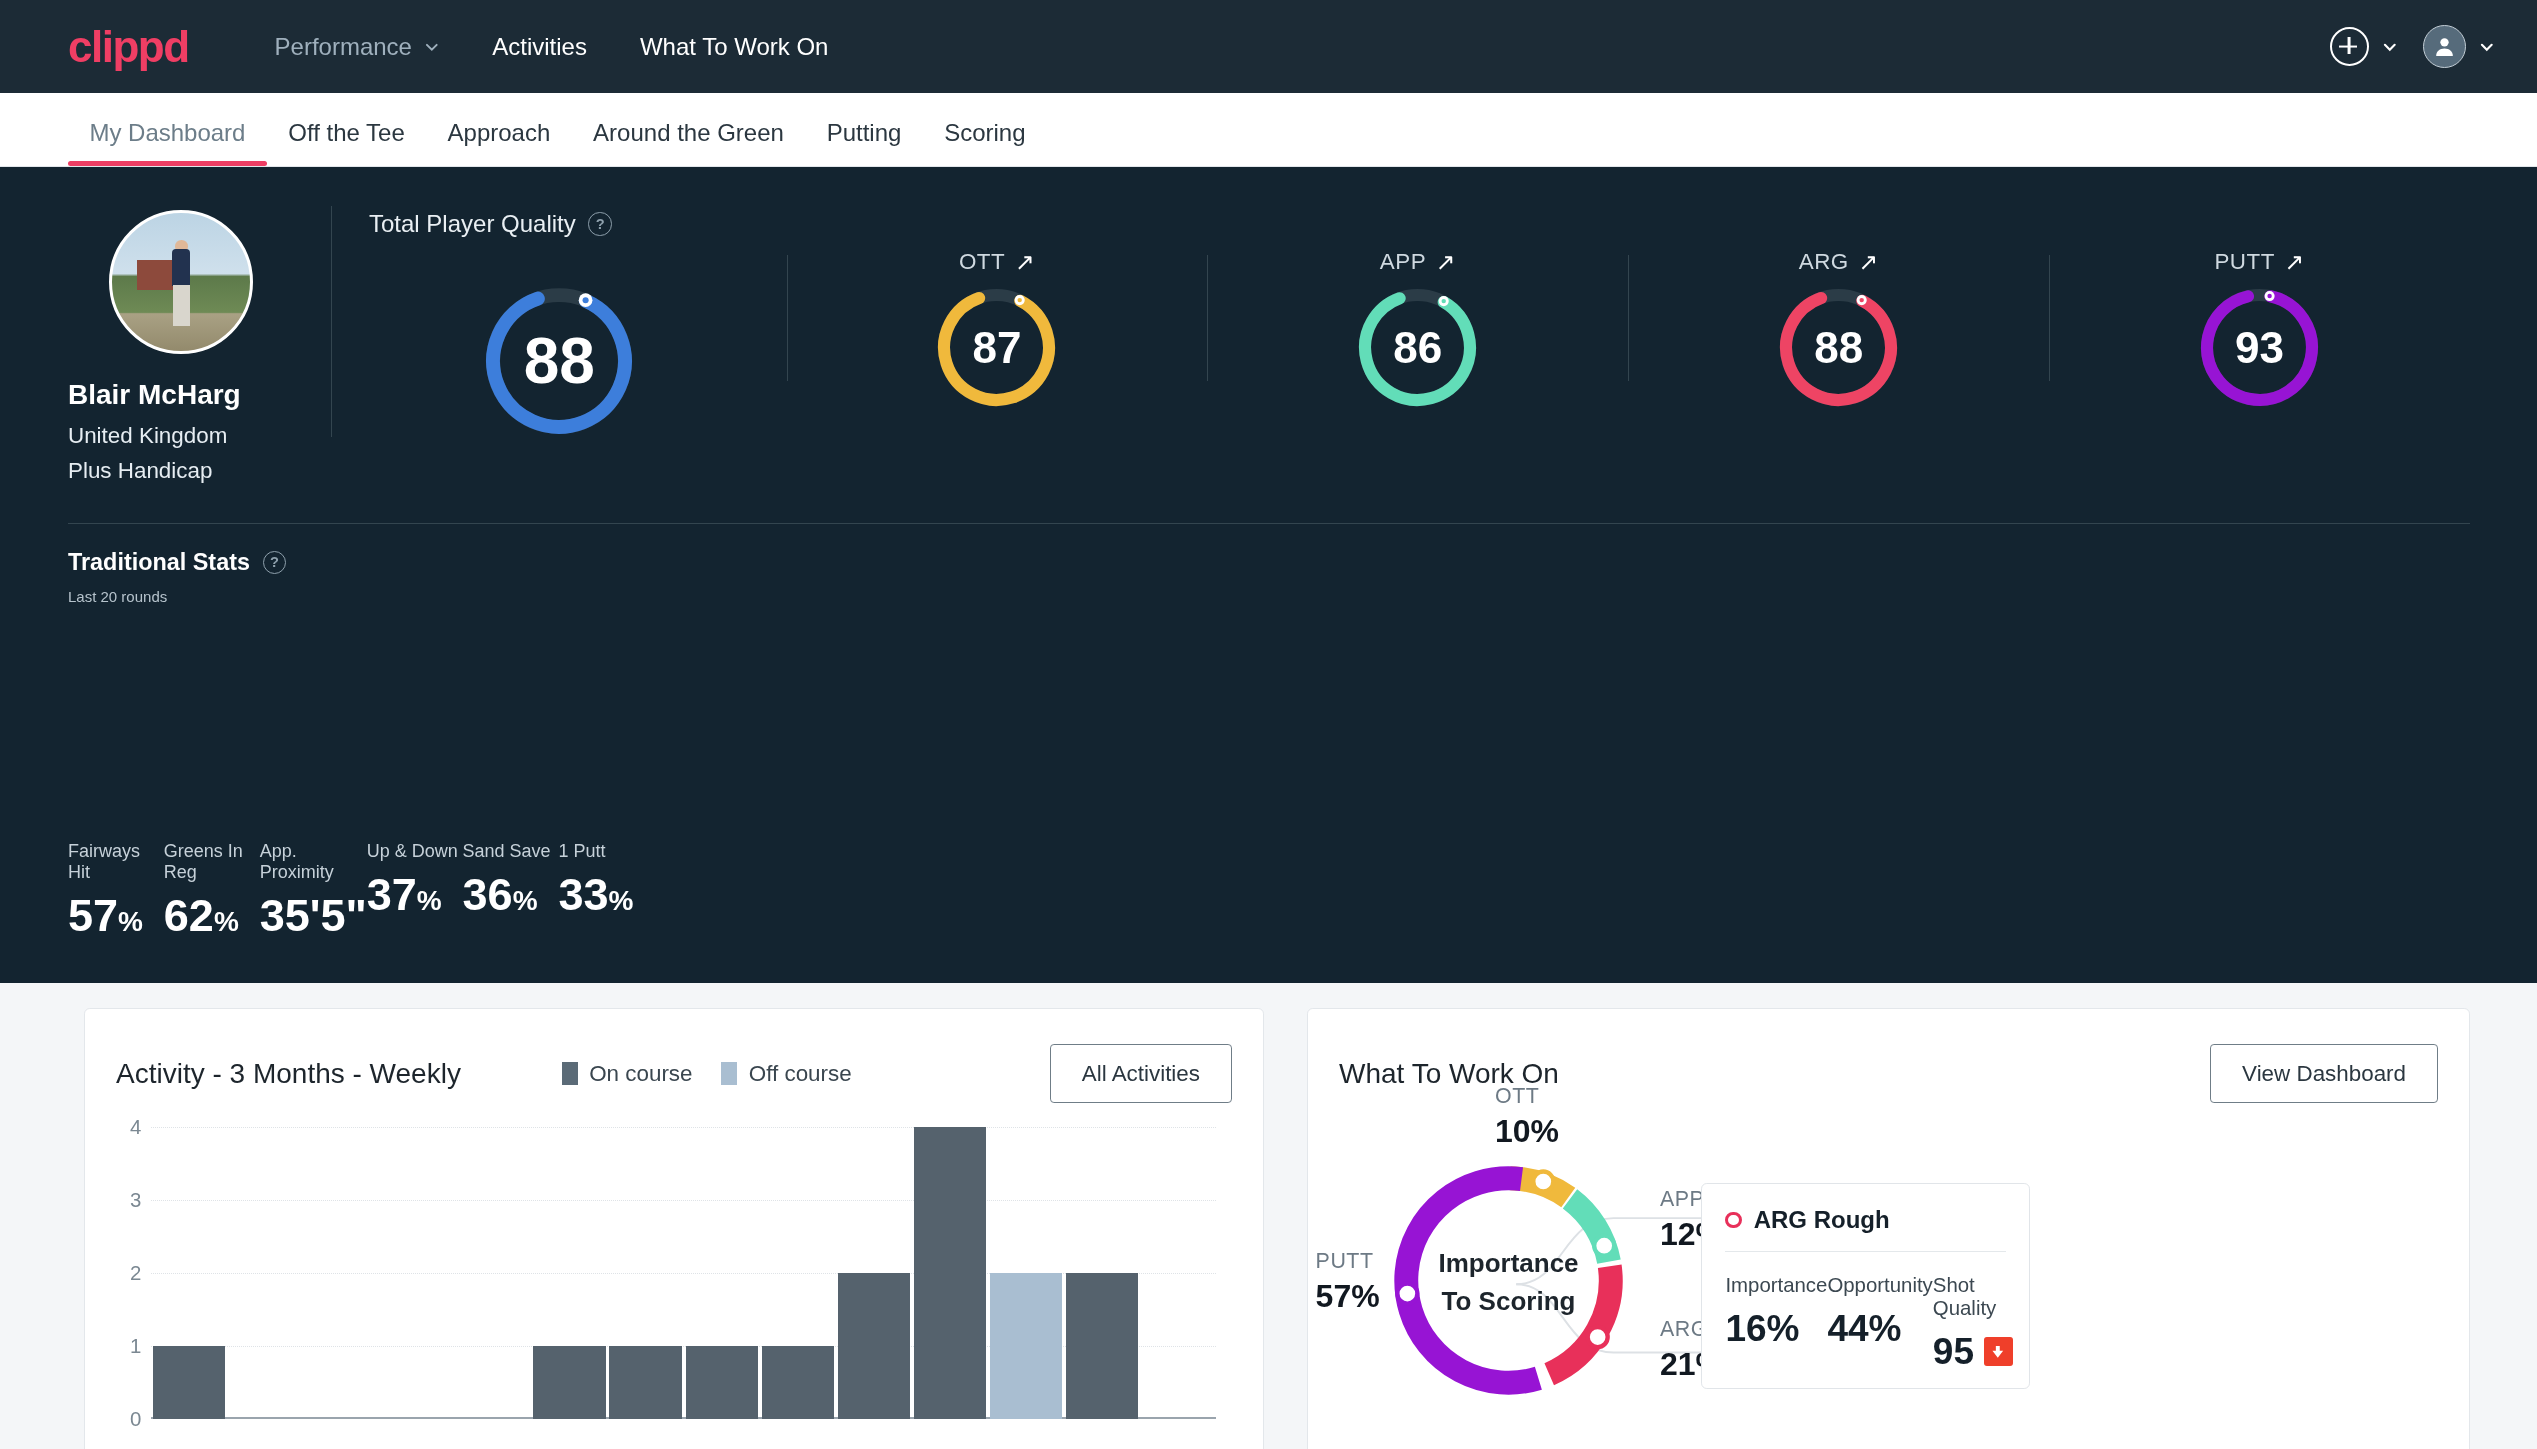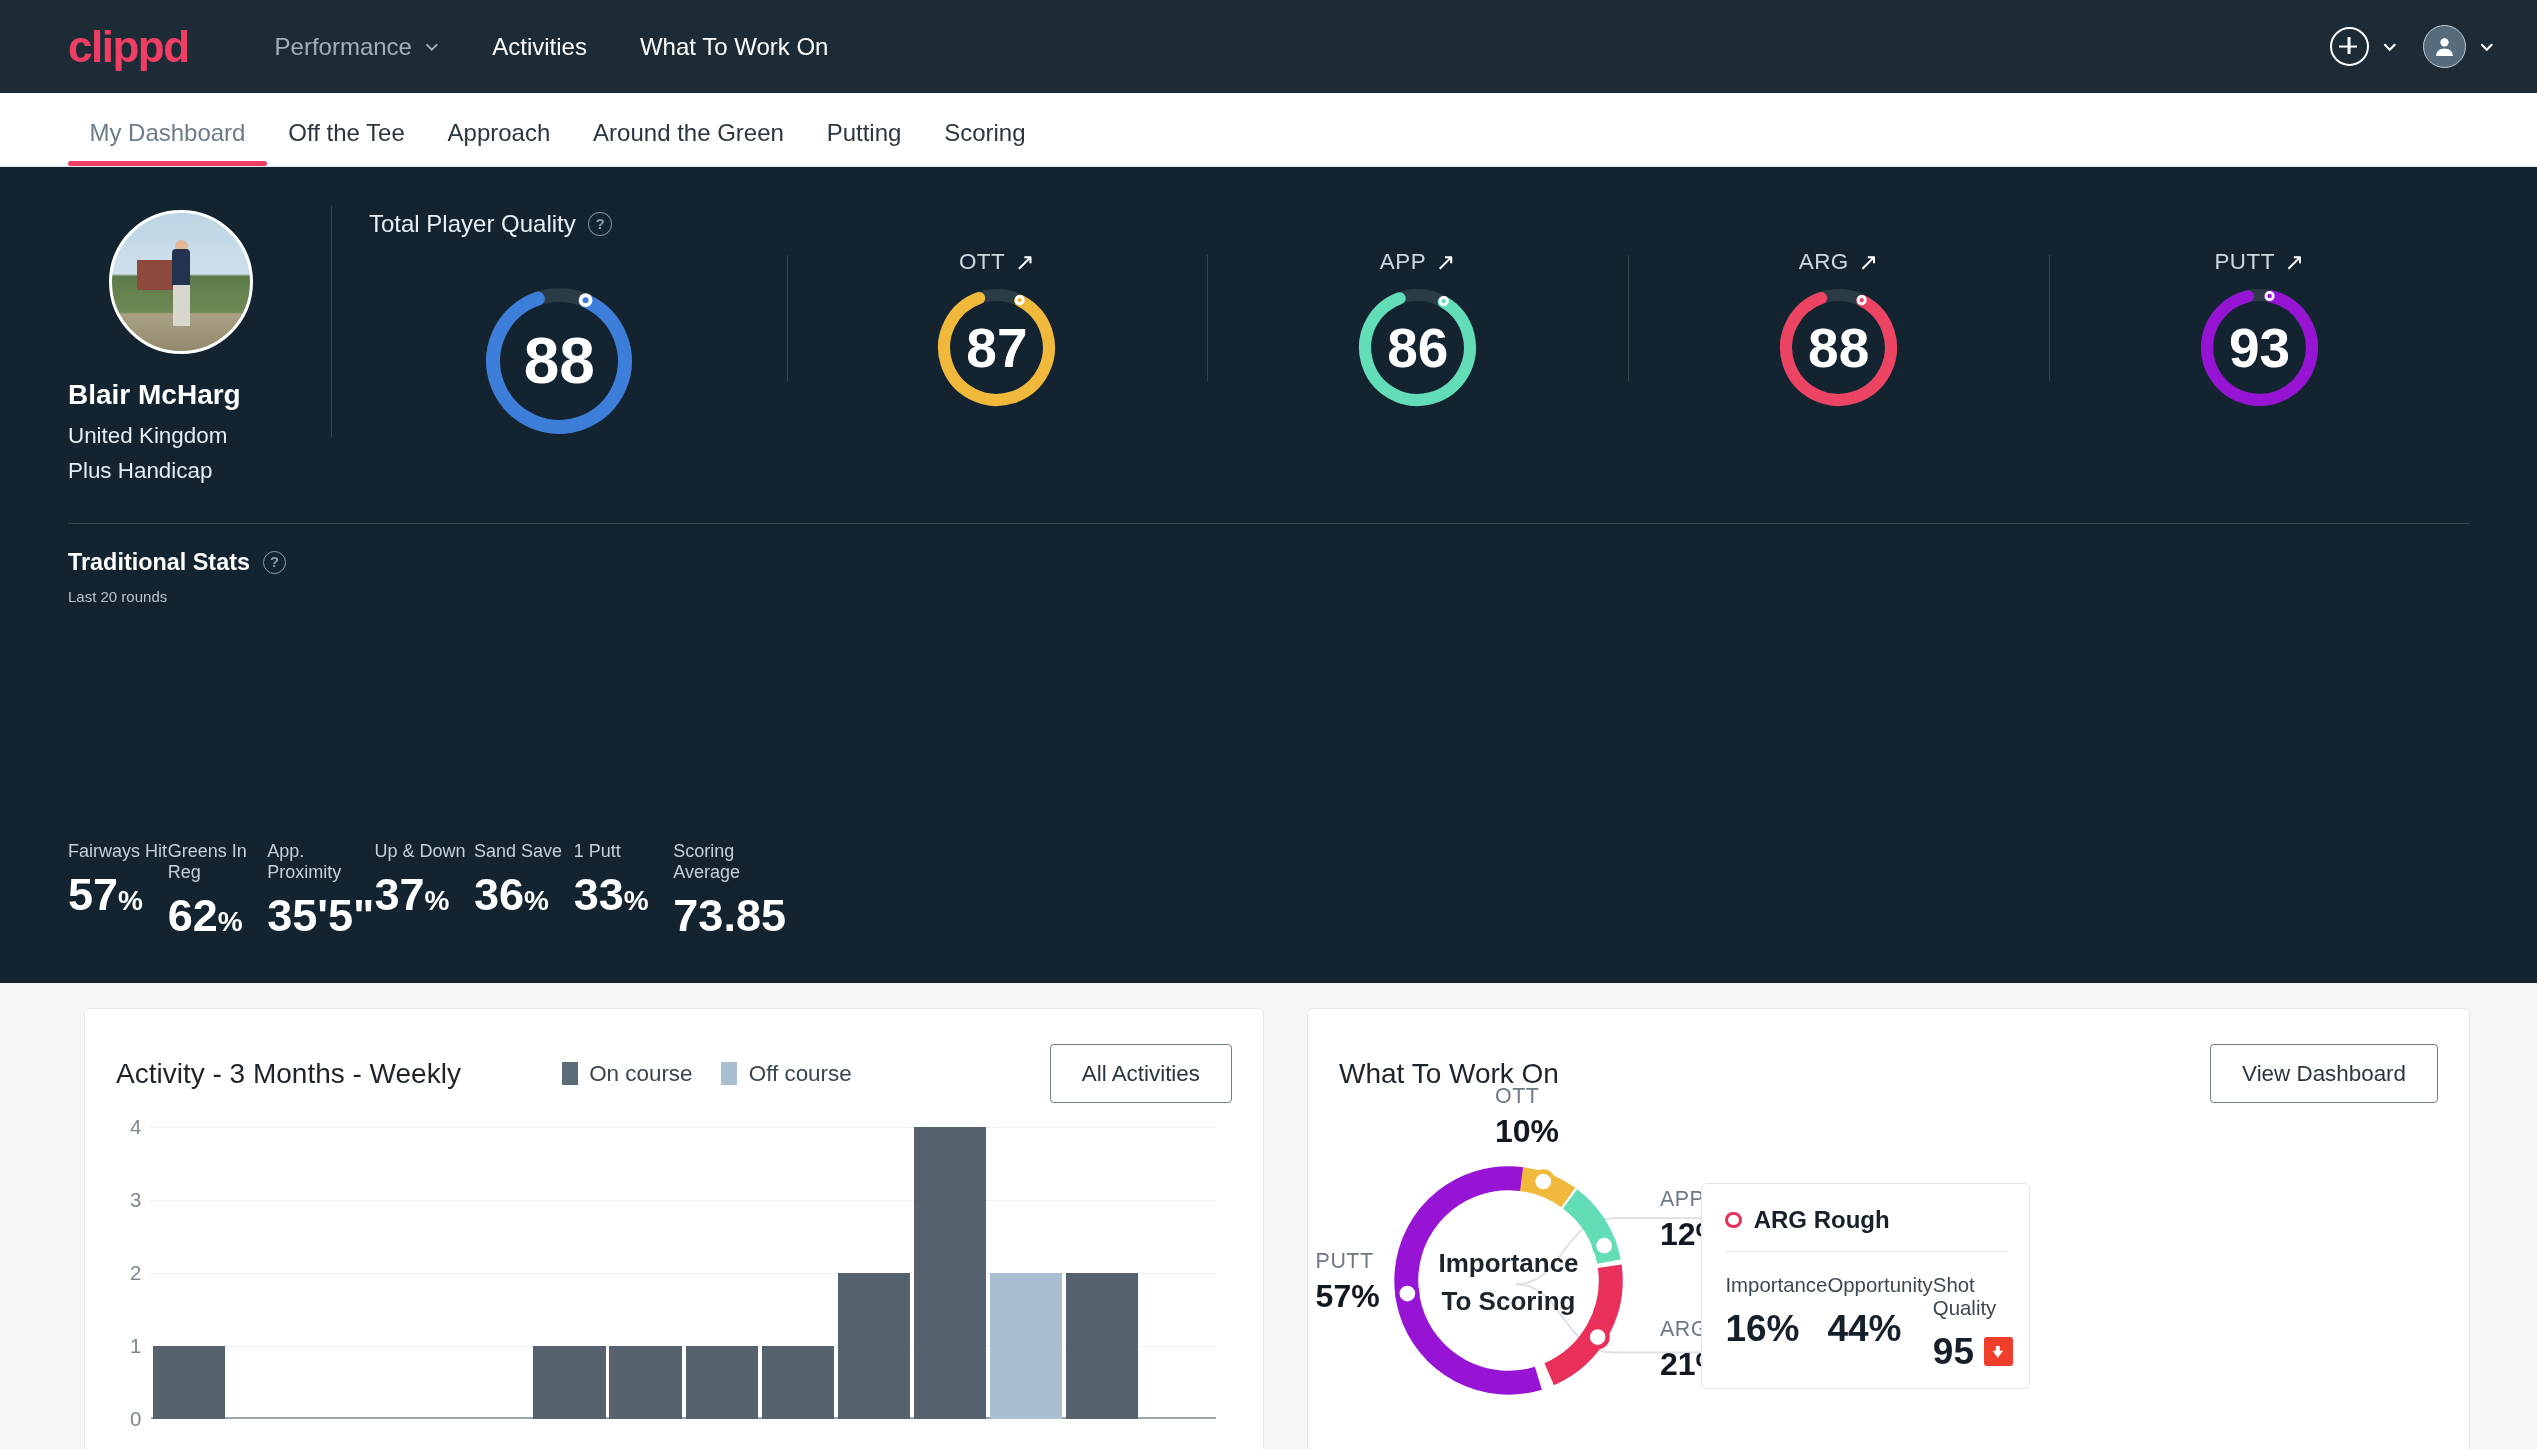--- a/index.html
+++ b/index.html
@@ -122,21 +122,21 @@
     display: flex; align-items: center; gap: 9.7px; letter-spacing: 0.5px;
   }
   .ring-label .arrow { color: #ffffff; font-size: 23.4px; }
   .ring-holder { position: relative; }
   .ring-holder svg { display: block; }
   .ring-val {
     position: absolute; inset: 0; display: flex; align-items: center;
     justify-content: center; color: #fff; font-weight: bold;
   }
   .ring-val.big  { font-size: 64px; }
-  .ring-val.small{ font-size: 55px; }
+  .ring-val.small{ font-size: 44px; }
 
   .hero-sep { height: 1px; background: #33454f; margin: 29px 0 0 0; }
 
   .trad {
     display: flex; align-items: flex-start; padding-top: 25px; flex-direction: column;
   }
   .trad-title { width: 292px; flex: 0 0 292px; }
   .trad-title .t1 {
     font-size: 23.4px; font-weight: bold; color: #ffffff; margin-bottom: 11.7px;
     display: flex; align-items: center; gap: 12.7px;
@@ -429,24 +429,20 @@
         <div class="stat-val"><span>37</span><span class="unit">%</span></div>
       </div>
       <div class="stat">
         <div class="stat-lab">Sand Save</div>
         <div class="stat-val"><span>36</span><span class="unit">%</span></div>
       </div>
       <div class="stat">
         <div class="stat-lab">1 Putt</div>
         <div class="stat-val"><span>33</span><span class="unit">%</span></div>
       </div>
-      <div class="stat">
-        <div class="stat-lab">Scoring Average</div>
-        <div class="stat-val"><span>73.85</span><span class="unit"></span></div>
-      </div>
     </div>
   </div>
 </div>
 
 <div class="cards">
 
   <div class="card activity">
     <div class="card-head">
       <div class="card-title">Activity - 3 Months - Weekly</div>
       <div class="legend">

